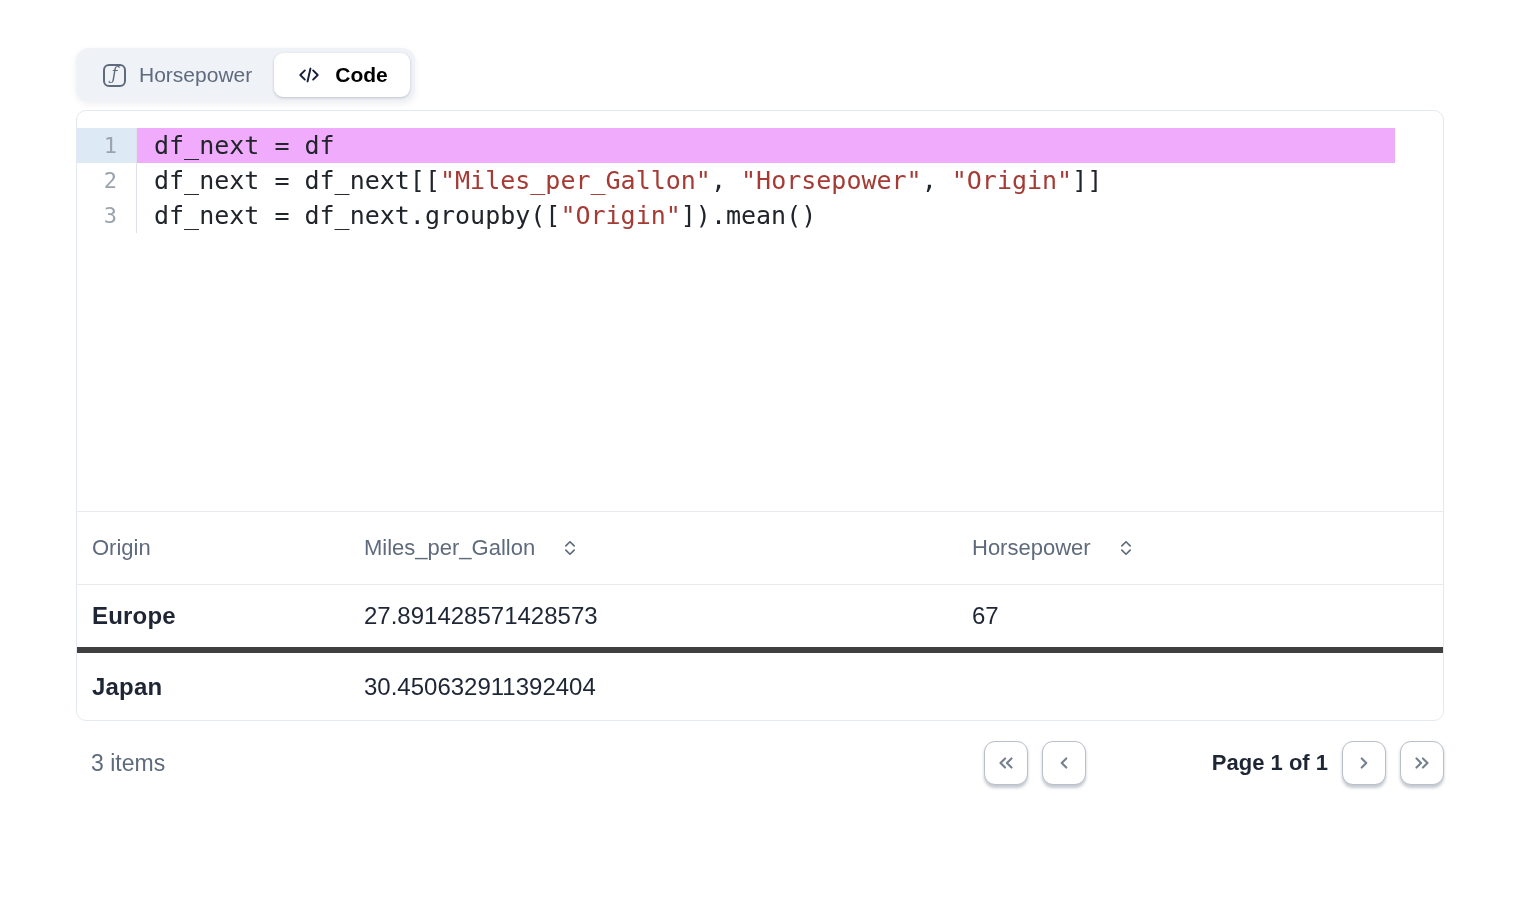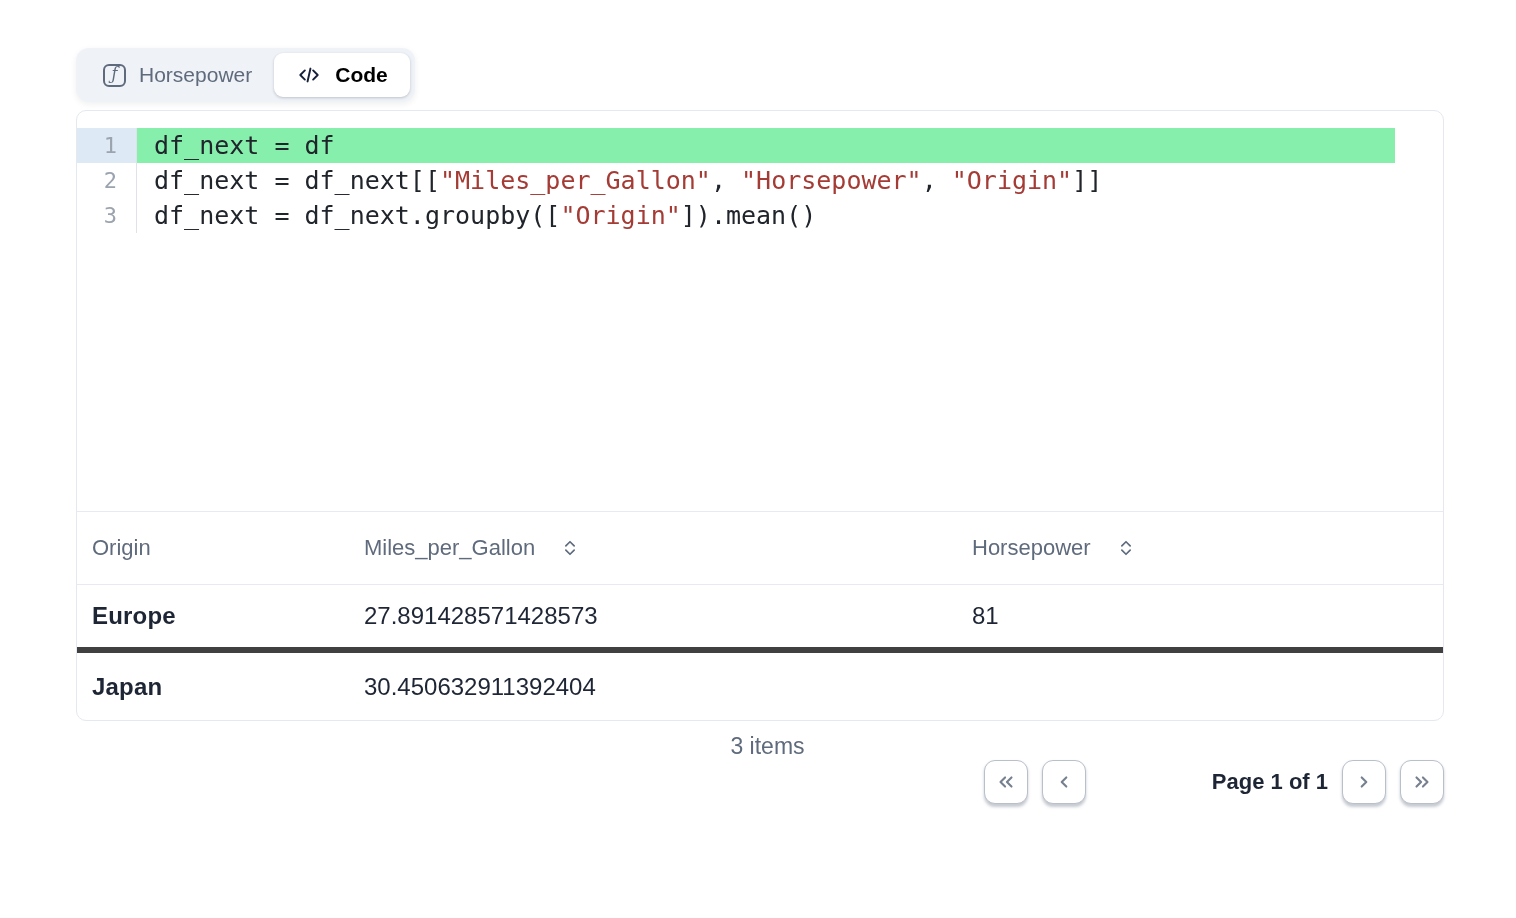--- a/index.html
+++ b/index.html
@@ -61,39 +61,39 @@
     font-size:25px; cursor:text;
   }
   .cl { display:flex; line-height:35px; }
   .ln {
     flex:0 0 60px; text-align:right; padding-right:19px;
     color:#9ba3af; font-size:22px;
     border-right:1px solid #dfe3e9;
   }
   .lt { flex:1; padding-left:17px; margin-right:48px; white-space:pre; color:#20242b; }
   .cl.active .ln { background:#dde9f5; }
-  .cl.active .lt { background:#86efac; }
+  .cl.active .lt { background:#f0abfc; }
   .seg-string { color:#a43b35; }
 
   
   .thead, .trow {
     display:grid; grid-template-columns:245px 581px 1fr;
     align-items:center;
     gap:27px;
   }
   .thead { height:73px; border-bottom:1px solid #e7ebf1; color:#5f6b7c; font-size:22px; }
   .th { padding-left:15px; display:flex; align-items:center; gap:25px; }
   .th.sortable { cursor:pointer; }
   .trow { height:68px; border-bottom:6px solid #404040; font-size:24px; color:#1e2635; }
   .trow:last-child { border-bottom:none; height:67px; }
   .td { padding-left:15px; }
   .td.origin { font-weight:700; letter-spacing:.2px; }
 
   
-  .footer { width:1368px; display:flex; align-items:center; margin-top:12px; height:60px;flex-direction:column; }
+  .footer { width:1368px; display:flex; align-items:center; margin-top:12px; height:60px; }
   .items-count { padding-left:15px; font-size:23px; color:#5f6b7c; }
   .pager { margin-left:auto; display:flex; align-items:center; gap:14px; }
   .pbtn {
     width:44px; height:44px;
     border:1.5px solid #b9c0cb; border-radius:11px;
     background:#fff; cursor:pointer;
     display:flex; align-items:center; justify-content:center;
     box-shadow:0 2.5px 3px rgba(105,115,135,.38);
   }
   .plabel { width:228px; text-align:right; font-size:22px; font-weight:600; color:#1e2635; }
@@ -155,21 +155,21 @@
         <svg width="20" height="24" viewBox="0 0 24 24" fill="none" stroke="#5f6b7c" stroke-width="2" stroke-linecap="round" stroke-linejoin="round">
           <polyline points="7 9.5 12 4.5 17 9.5"></polyline>
           <polyline points="7 14.5 12 19.5 17 14.5"></polyline>
         </svg>
       </div>
     </div>
 
     <div class="trow">
       <div class="td origin">Europe</div>
       <div class="td">27.891428571428573</div>
-      <div class="td">81</div>
+      <div class="td">67</div>
     </div>
     <div class="trow">
       <div class="td origin">Japan</div>
       <div class="td">30.450632911392404</div>
     </div>
   </div>
 
   
   <div class="footer">
     <span class="items-count">3 items</span>

